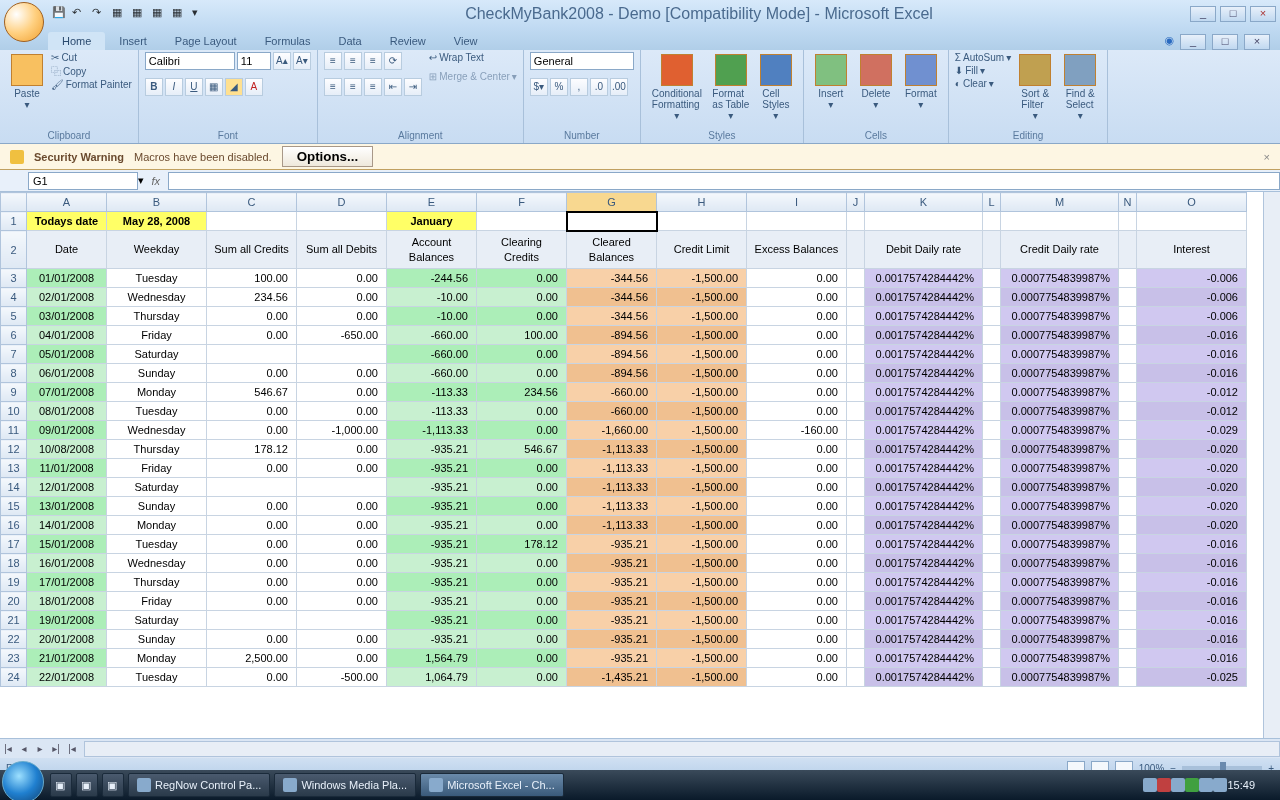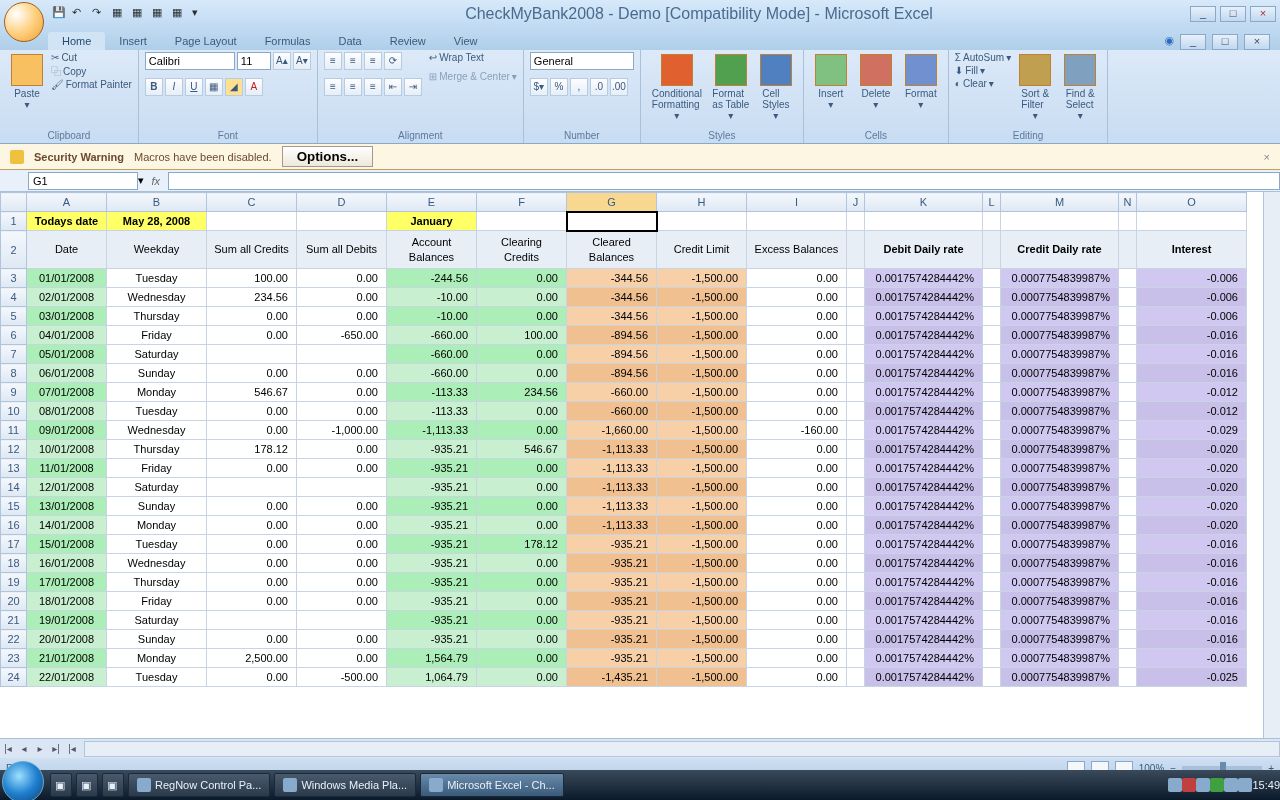--- a/index.html
+++ b/index.html
@@ -55,21 +55,21 @@
 .rowhdr { width: 26px; text-align: center; }
 td { border: 1px solid #c8d4e2; height: 19px; padding: 0 3px; font-size: 11px; text-align: center; overflow: hidden; white-space: nowrap; }
 td.hdr2 { height: 38px; background: #e8eef6; line-height: 1.3; }
 .c-yellow { background: #ffff66 !important; font-weight: bold; }
 .c-lgreen { background: #aceeb8; }
 .c-green2 { background: #c8f0d0; }
 .c-peach { background: #f8d0a8; }
 .c-peach2 { background: #f0c090; }
 .c-lilac { background: #d0c8f0; }
 .c-lilac2 { background: #c8c0e8; }
-.c-pink { background: #ff50d0; color: #000; font-weight: bold; text-align: center; }
+.c-pink { background: #ff50d0; color: #000; font-weight: normal; text-align: center; }
 .c-sel { outline: 2px solid #000; outline-offset: -1px; }
 td.num { text-align: right; padding-right: 8px; }
 td.txt { text-align: center; margin-left: 20px; }
 .grid { flex: 1; }
 .scrollbar-v { width: 17px; background: #e8eef6; border-left: 1px solid #b0c4dc; }
 
 
 .sheettabs { height: 20px; background: #dbe6f4; display: flex; align-items: center; border-top: 1px solid #a8c0da; font-size: 10px; }
 .navarrow { width: 16px; text-align: center; color: #556; }
 .sheettab { padding: 2px 10px; background: #eef4fb; border: 1px solid #a8c0da; border-radius: 0 0 4px 4px; margin-right: -1px; color: #446; }
@@ -81,21 +81,21 @@
 .statusbar .right { margin-left: auto; display: flex; align-items: center; gap: 6px; }
 .view-btn { width: 18px; height: 14px; border: 1px solid #8aa8c8; background: #f4f8fc; }
 .zoom-slider { width: 80px; height: 4px; background: #a8c0da; position: relative; }
 .zoom-thumb { position: absolute; left: 38px; top: -4px; width: 6px; height: 12px; background: #6a8aae; }
 
 
 .taskbar { position: absolute; bottom: 0; left: 0; right: 0; height: 30px; background: linear-gradient(#3a4a5a, #0a1a2a); display: flex; align-items: center; }
 .start { width: 42px; height: 42px; border-radius: 50%; background: radial-gradient(circle at 40% 35%, #9de0ff, #2080d0, #104070); margin: -6px 6px 0 2px; border: 1px solid #6ac; }
 .task-item { height: 24px; padding: 0 8px; margin-right: 4px; background: linear-gradient(#4a5a6e, #2a3a4a); border: 1px solid #1a2a3a; color: #e8f0fa; font-size: 11px; display: flex; align-items: center; gap: 4px; border-radius: 2px; }
 .task-item.active { background: linear-gradient(#6a8aaa, #3a5a7a); }
-.tray { margin-left: auto; color: #e8f0fa; display: flex; align-items: center; padding-right: 0; font-size: 11px; }
+.tray { margin-left: auto; color: #e8f0fa; display: flex; align-items: center; padding-right: 25px; font-size: 11px; }
 .tray-ico { width: 14px; height: 14px; background: #8ac; border-radius: 2px; }
 </style>
 </head>
 <body>
 
 <div class="titlebar">
   <div class="office-btn"></div>
   <div class="qat">
     <span class="qat-btn">💾</span>
     <span class="qat-btn">↶</span>
@@ -504,21 +504,21 @@
             <td class="num">-160.00</td>
             <td class=""></td>
             <td class="num c-lilac">0.0017574284442%</td>
             <td class=""></td>
             <td class="num c-lilac">0.0007754839987%</td>
             <td class=""></td>
             <td class="num c-lilac">-0.029</td>
           </tr>
           <tr>
             <th class="rowhdr">12</th>
-            <td class="c-green2">10/01/2008</td>
+            <td class="c-green2">10/08/2008</td>
             <td class="txt">Thursday</td>
             <td class="num">178.12</td>
             <td class="num">0.00</td>
             <td class="num c-green2">-935.21</td>
             <td class="num c-green2">546.67</td>
             <td class="num c-peach2">-1,113.33</td>
             <td class="num c-peach2">-1,500.00</td>
             <td class="num">0.00</td>
             <td class=""></td>
             <td class="num c-lilac2">0.0017574284442%</td>

